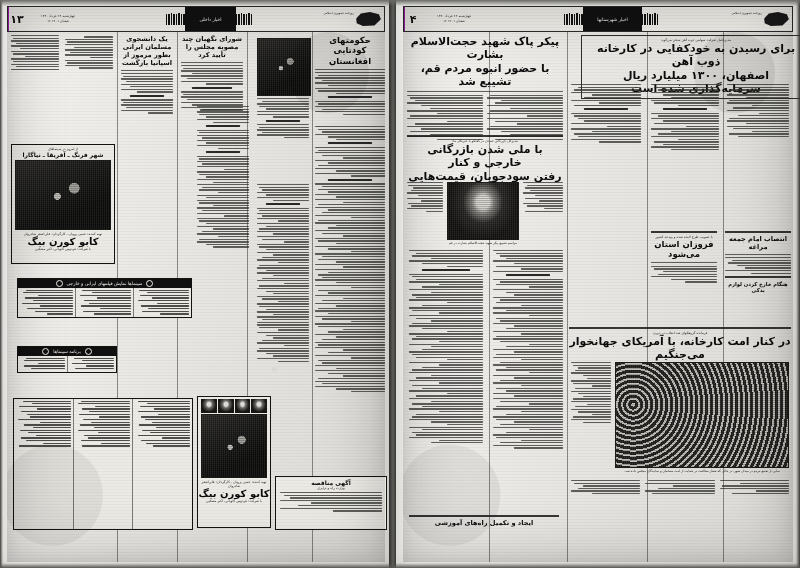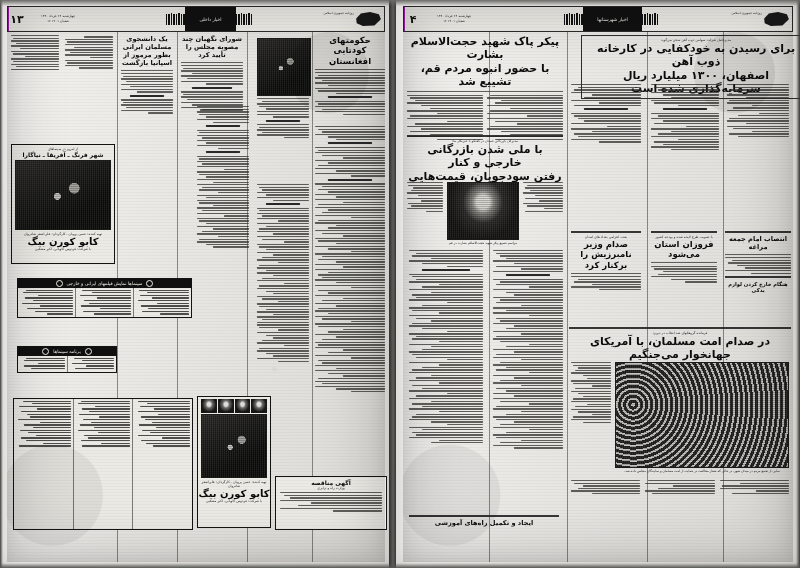--- a/index.html
+++ b/index.html
@@ -1007,39 +1007,25 @@
         <div class="body rtl">
           <div class="ln s100"></div>
             <div class="ln s96"></div>
             <div class="ln s82"></div>
           <div class="ln s90"></div>
             <div class="ln s100"></div>
             <div class="ln s70"></div>
           <div class="ln s48"></div>
         </div>
       </div>
-      <div style="position:absolute;left:168px;top:222px;width:70px;">
-        <div class="hr d"></div>
-        <div class="kicker">بعثت اعزامی بغداد های استان</div>
-        <div class="hl mid">صدام وزیر نامبرزیش را برکنار کرد</div>
-        <div class="hr"></div>
-        <div class="body rtl">
-          <div class="ln s100"></div>
-            <div class="ln s90"></div>
-            <div class="ln s96"></div>
-          <div class="ln s70"></div>
-            <div class="ln s100"></div>
-            <div class="ln s60"></div>
-        </div>
-      </div>
 
       <div style="position:absolute;left:166px;top:318px;width:222px;">
         <div class="hr d"></div>
         <div class="kicker">فرمانده گروهکهای ضد انقلاب در تبریز:</div>
-        <div class="hl big">در صدام امت مسلمان، با آمریکای جهانخوار می‌جنگیم</div>
+        <div class="hl big">در کنار امت کارخانه، با آمریکای جهانخوار می‌جنگیم</div>
       </div>
 
       <div style="position:absolute;left:212px;top:356px;width:174px;">
         <div class="photo crowd" style="height:104px;"></div>
         <div class="cap">نمایی از تجمع مردم در میدان شهر، در حالی که شعار مخالفت در حمایت از امت مسلمان و نمایندگان مجلس داده شد.</div>
       </div>
       <div style="position:absolute;left:168px;top:356px;width:40px;">
         <div class="body rtl">
           <div class="ln s100"></div>
             <div class="ln s96"></div>

